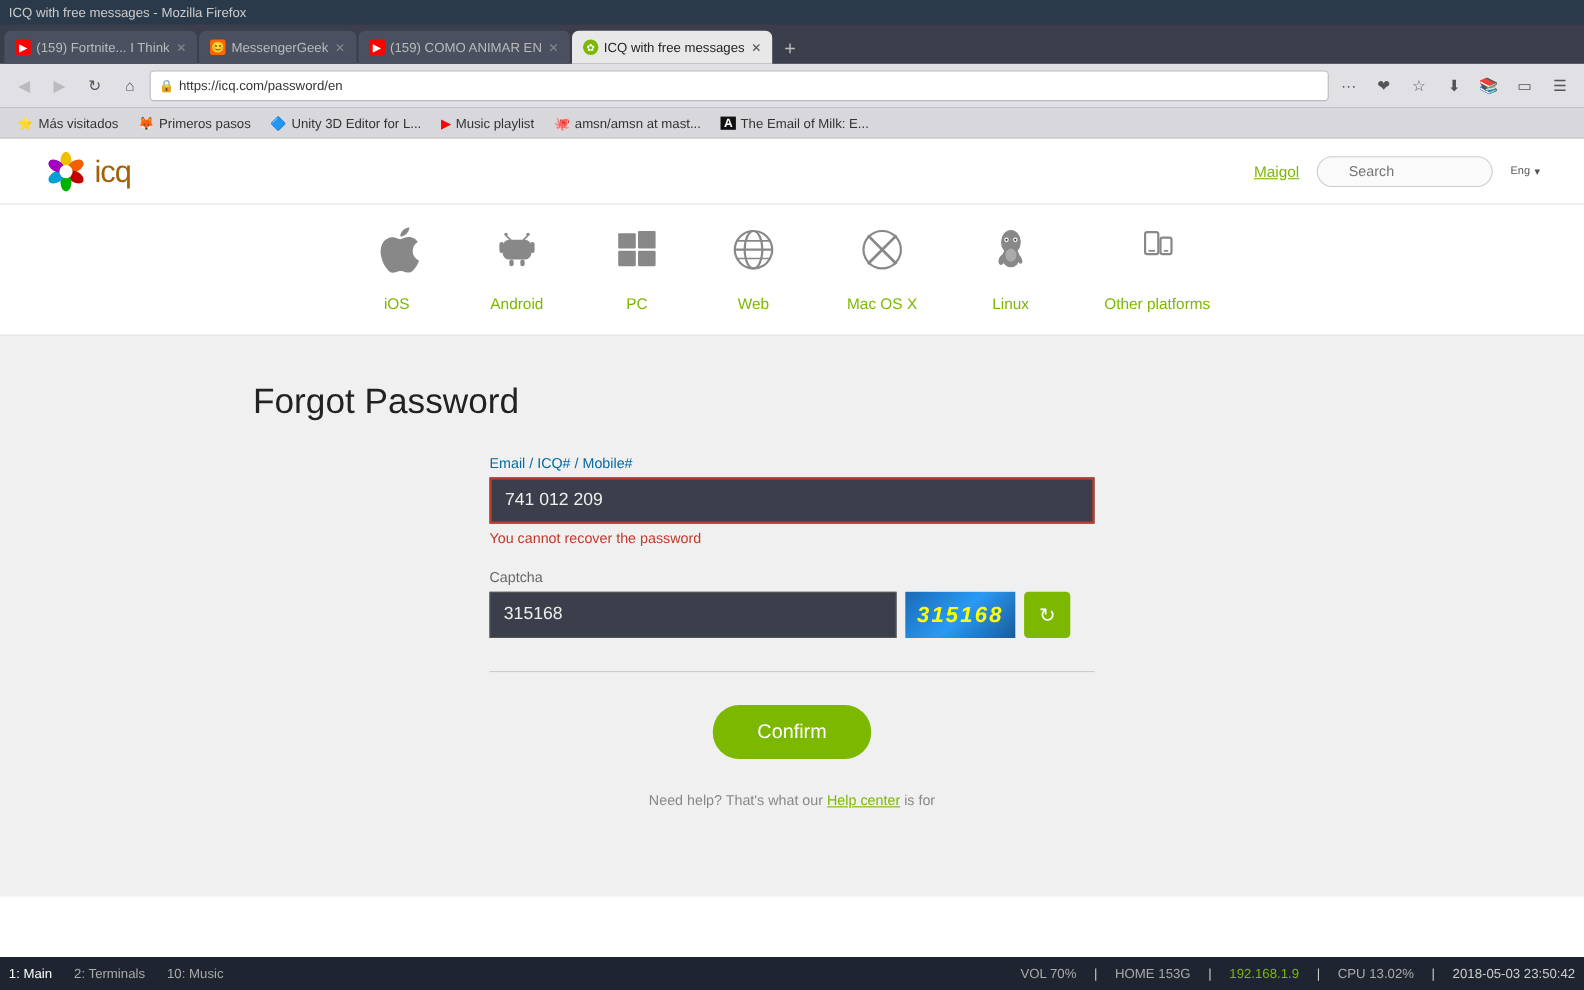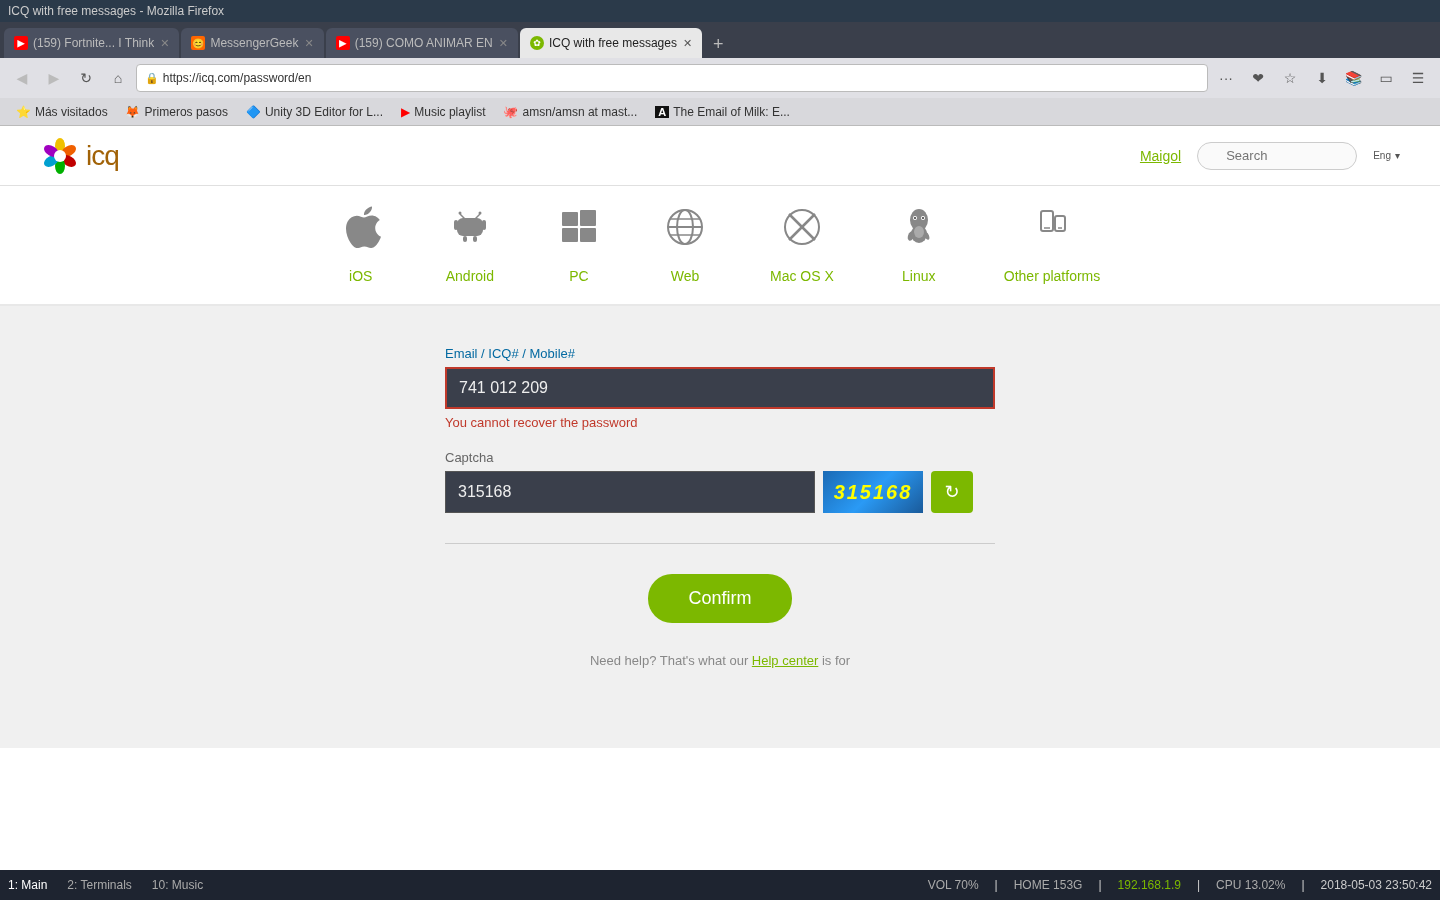--- a/index.html
+++ b/index.html
@@ -588,20 +588,21 @@
             <rect x="24" y="10" width="10" height="15" rx="2" stroke="#888" stroke-width="2" fill="none"></rect>
             <line x1="13" y1="22" x2="19" y2="22" stroke="#888" stroke-width="1.5"></line>
             <line x1="27" y1="22" x2="31" y2="22" stroke="#888" stroke-width="1.5"></line>
           </svg>
         </div>
         <span>Other platforms</span>
       </div>
     </div>
 
     <div class="forgot-section">
+      <h1 class="forgot-title">Forgot Password</h1>
 
       <div class="forgot-form">
         <label class="form-label">Email / ICQ# / Mobile#</label>
         <input class="form-input" type="text" value="741 012 209" style="">
         <p class="error-text">You cannot recover the password</p>
 
         <label class="captcha-label">Captcha</label>
         <div class="captcha-row">
           <input class="captcha-input" type="text" value="315168" style="">
           <div class="captcha-image">

